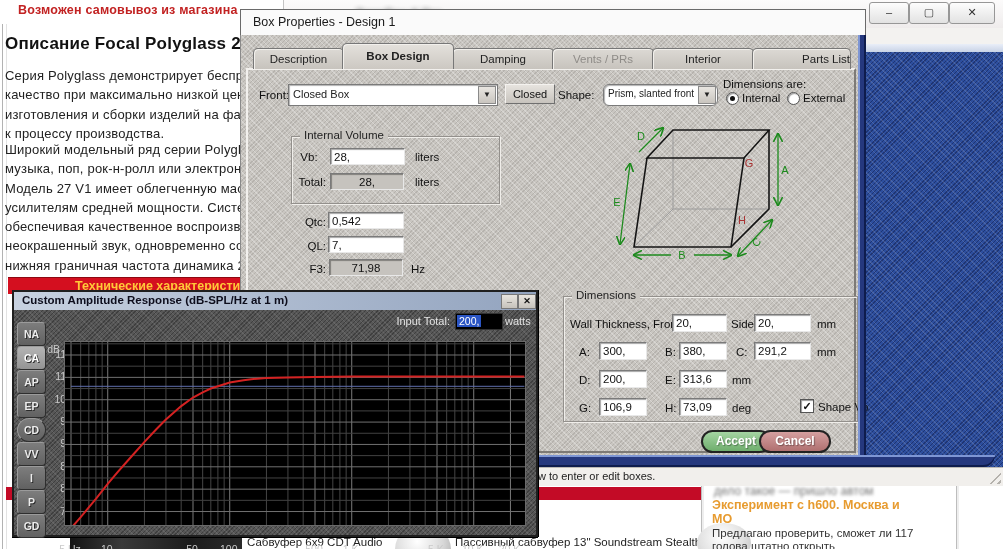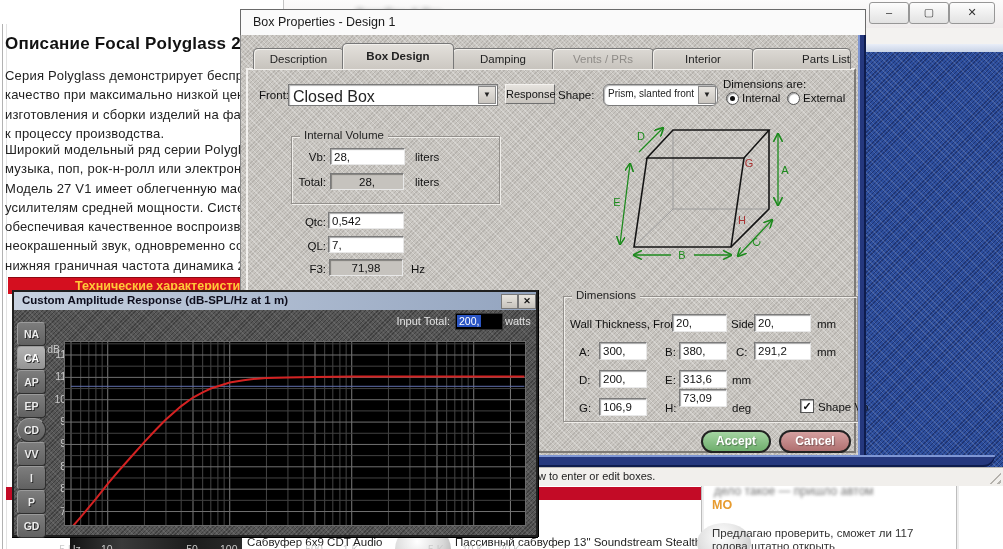--- a/index.html
+++ b/index.html
@@ -13,21 +13,21 @@
     repeating-linear-gradient(45deg,rgba(255,255,255,.09) 0 1px,transparent 1px 4px),
     repeating-linear-gradient(-45deg,rgba(0,0,0,.28) 0 1px,transparent 1px 3px);}
   .granite-blue{background-color:#2d4e9d;background-image:
     repeating-linear-gradient(45deg,rgba(255,255,255,.13) 0 1px,transparent 1px 4px),
     repeating-linear-gradient(-45deg,rgba(0,0,30,.33) 0 1px,transparent 1px 3px);}
   .lbl{font-size:11.5px;color:#111;white-space:nowrap;}
   .field{position:absolute;background:#fff;border:1px solid #7a7a7a;border-bottom-color:#e8e8e8;border-right-color:#e8e8e8;
     box-shadow:inset 1px 1px 1px rgba(0,0,0,.35);font-size:11.5px;padding:0 0 0 3px;font-family:"Liberation Sans",sans-serif;color:#111;}
   .field-ro{background:#c6c3be;text-align:center;padding:0;}
   .dropdown{position:absolute;background:#fff;border:1px solid #7a7a7a;box-shadow:inset 1px 1px 1px rgba(0,0,0,.3);}
-  .dropdown .dtext{position:absolute;left:4px;top:3px;font-size:16px;white-space:nowrap;overflow:hidden;}
+  .dropdown .dtext{position:absolute;left:4px;top:3px;font-size:11px;white-space:nowrap;overflow:hidden;}
   .darrow{position:absolute;right:1px;top:1px;bottom:1px;width:16px;background:linear-gradient(#e8e5e0,#c9c5bf);
     border:1px solid #8a8a8a;font-size:8px;color:#222;text-align:center;line-height:16px;}
   .btn3d{position:absolute;background:linear-gradient(#e6e3de,#c7c3bd);border:1px solid #6f6f6f;
     border-top-color:#f4f2ef;border-left-color:#f4f2ef;font-size:11px;text-align:center;color:#111;}
   .group{position:absolute;border:1px solid #93908c;box-shadow:inset 1px 1px 0 #f0eeea,1px 1px 0 #f0eeea;}
   .group>.gtitle{position:absolute;top:-8px;left:8px;font-size:11.5px;padding:0 4px;background:#c9c6c1;white-space:nowrap;}
   .radio{position:absolute;width:11px;height:11px;border-radius:50%;background:#fff;border:1px solid #555;
     box-shadow:inset 1px 1px 1px rgba(0,0,0,.4);}
   .radio.checked::after{content:"";position:absolute;left:3px;top:3px;width:5px;height:5px;border-radius:50%;background:#111;}
   .checkbox{position:absolute;width:12px;height:12px;background:#fff;border:1px solid #555;
@@ -50,20 +50,21 @@
   .pgline{font-size:13px;color:#222;line-height:19.3px;white-space:nowrap;letter-spacing:.2px;}
 </style>
 </head>
 <body>
 
 <div id="screen">
 
   <div class="abs" style="left:0;top:0;width:1003px;height:549px;background:#fff;z-index:0;">
     <div class="abs" style="left:2px;top:24px;width:1px;height:525px;background:#b2b2b2;"></div>
     <div class="abs" style="left:6px;top:24px;width:1px;height:525px;background:#e3e3e3;"></div>
+    <div class="abs" style="left:18px;top:3px;font-size:12.5px;font-weight:bold;color:#c22222;letter-spacing:.2px;">Возможен самовывоз из магазина</div>
     <div class="abs" style="left:5px;top:34px;font-size:17px;font-weight:bold;color:#111;letter-spacing:.2px;">Описание Focal Polyglass 27 V1:</div>
     <div class="abs" id="para1" style="left:5px;top:66px;">
         <div class="pgline">Серия Polyglass демонстрирует беспрец</div>
         <div class="pgline">качество при максимально низкой цене</div>
         <div class="pgline">изготовления и сборки изделий на фаб</div>
         <div class="pgline">к процессу производства.</div>
       </div>
     <div class="abs" id="para2" style="left:5px;top:140px;">
         <div class="pgline">Широкий модельный ряд серии Polyglas</div>
         <div class="pgline">музыка, поп, рок-н-ролл или электронн</div>
@@ -80,20 +81,21 @@
     <div class="abs" style="left:70px;top:537px;width:172px;height:12px;background:linear-gradient(90deg,#141414,#3a3a3a 30%,#1c1c1c 70%,#2a2a2a);"></div>
     <div class="abs" style="left:247px;top:536px;font-size:11.5px;color:#222;white-space:nowrap;">Сабвуфер 6x9 CDT Audio</div>
     <div class="abs" style="left:395px;top:524px;width:56px;height:50px;border-radius:50%;background:radial-gradient(circle at 40% 35%,#ffffff,#d8d8d8 55%,#9f9f9f);z-index:1;"></div>
     <div class="abs" style="left:455px;top:536px;font-size:11.5px;color:#222;white-space:nowrap;z-index:1;">Пассивный сабвуфер 13" Soundstream Stealth</div>
 
     <div class="abs" style="left:701px;top:461px;width:1px;height:88px;background:#bdbdbd;border-right:2px solid #eeeeee;"></div>
     <div class="abs" style="left:956px;top:461px;width:1px;height:88px;background:#bdbdbd;border-right:2px solid #eeeeee;"></div>
     <div class="abs" style="left:697px;top:523px;width:54px;height:40px;border-radius:50%;background:radial-gradient(circle at 45% 35%,#ffffff,#e2e2e2 55%,#bdbdbd);z-index:2;"></div>
     <div class="abs" style="left:714px;top:484px;font-size:12px;color:#777;filter:blur(1.4px);white-space:nowrap;">дело такое — пришло автом</div>
     <div class="abs" style="left:712px;top:498px;font-size:12.5px;font-weight:bold;color:#e79b2f;line-height:14px;z-index:3;">
+      <div>Эксперимент с h600. Москва и</div>
       <div>МО</div>
     </div>
     <div class="abs" style="left:712px;top:527px;font-size:11.5px;color:#333;white-space:nowrap;z-index:3;">Предлагаю проверить, сможет ли 117</div>
     <div class="abs" style="left:712px;top:540px;font-size:11.5px;color:#333;white-space:nowrap;z-index:3;">голова штатно открыть</div>
   </div>
 
   <div class="abs" style="left:283px;top:0;width:720px;height:485px;z-index:10;">
     <div class="abs" style="left:0;top:0;width:720px;height:28px;background:linear-gradient(#fcfbfb,#efecec);border-left:1px solid #c4c4c4;border-bottom:1px solid #d8d5d5;">
       <div class="abs" style="left:48px;top:9px;width:16px;height:13px;background:linear-gradient(#2f8f8a,#145c58);border:1px solid #0c3f3c;filter:blur(.6px);"></div>
       <div class="abs" style="left:72px;top:6px;font-size:13px;color:#222;filter:blur(2.4px);opacity:.8;white-space:nowrap;">BassBox 6 Pro</div>
@@ -134,35 +136,35 @@
           <div class="tab disabled" style="left: 311px; top: 13px; width: 100px; height: 20px; line-height: 20px;">Vents / PRs</div>
           <div class="tab" style="left: 411px; top: 13px; width: 100px; height: 20px; line-height: 20px;">Interior</div>
           <div class="tab" style="left: 511px; top: 13px; width: 97px; height: 20px; line-height: 20px; text-align: right;">Parts List</div>
         </div>
 
       <div class="abs lbl" style="left:18px;top:54px;">Front:</div>
       <div class="dropdown" style="left:47px;top:49px;width:208px;height:20px;">
         <span class="dtext">Closed Box</span>
         <div class="darrow">▼</div>
       </div>
-      <div class="btn3d" style="left:264px;top:49px;width:48px;height:18px;line-height:18px;">Response</div>
+      <div class="btn3d" style="left:264px;top:49px;width:48px;height:18px;line-height:18px;">Closed</div>
       <div class="abs lbl" style="left:317px;top:54px;">Shape:</div>
       <div class="dropdown" style="left:362px;top:49px;width:113px;height:20px;border-radius:6px;">
         <span class="dtext" style="font-size:10px;right:18px;">Prism, slanted front</span>
         <div class="darrow">▼</div>
       </div>
       <div class="abs lbl" style="left:482px;top:43px;">Dimensions are:</div>
       <span class="radio checked" style="left:485px;top:57px;"></span>
       <div class="abs lbl" style="left:501px;top:57px;">Internal</div>
       <span class="radio" style="left:546px;top:57px;"></span>
       <div class="abs lbl" style="left:562px;top:57px;">External</div>
 
       <div class="group" style="left:50px;top:101px;width:207px;height:66px;text-decoration:underline;">
         <span class="gtitle granite">Internal Volume</span>
-        <div class="abs lbl" style="left:0;top:14px;width:34px;text-align:right;">Vb:</div>
+        <div class="abs lbl" style="left:0;top:14px;width:34px;text-align:center;">Vb:</div>
         <input class="field" style="left: 38px; top: 11px; width: 70px; height: 15px;" readonly="" value="28,">
         <div class="abs lbl" style="left:123px;top:14px;">liters</div>
         <div class="abs lbl" style="left:0;top:39px;width:34px;text-align:right;">Total:</div>
         <input class="field field-ro" style="left: 38px; top: 36px; width: 72px; height: 15px;" readonly="" value="28,">
         <div class="abs lbl" style="left:123px;top:39px;">liters</div>
       </div>
 
       <div class="abs lbl" style="left:55px;top:181px;width:30px;text-align:right;">Qtc:</div>
       <input class="field" style="left: 87px; top: 177px; width: 71px; height: 15px;" readonly="" value="0,542">
       <div class="abs lbl" style="left:55px;top:205px;width:30px;text-align:right;">QL:</div>
@@ -224,28 +226,28 @@
 
         <div class="abs lbl" style="left:15px;top:77px;">D:</div>
         <input class="field" style="left: 35px; top: 73px; width: 43px; height: 16px;" readonly="" value="200,">
         <div class="abs lbl" style="left:101px;top:77px;">E:</div>
         <input class="field" style="left: 115px; top: 73px; width: 43px; height: 16px;" readonly="" value="313,6">
         <div class="abs lbl" style="left:168px;top:77px;">mm</div>
 
         <div class="abs lbl" style="left:15px;top:105px;">G:</div>
         <input class="field" style="left: 35px; top: 101px; width: 43px; height: 16px;" readonly="" value="106,9">
         <div class="abs lbl" style="left:101px;top:105px;">H:</div>
-        <input class="field" style="left: 115px; top: 92px; width: 43px; height: 16px;" readonly="" value="73,09">
+        <input class="field" style="left: 115px; top: 101px; width: 43px; height: 16px;" readonly="" value="73,09">
         <div class="abs lbl" style="left:168px;top:105px;">deg</div>
         <span class="checkbox" style="left:236px;top:102px;">✓</span>
         <div class="abs lbl" style="left:254px;top:104px;">Shape Vb</div>
       </div>
 
       <div class="pill" style="left:460px;top:395px;width:66px;height:19px;background:linear-gradient(#a4d4a2,#6fae6d);">Accept</div>
-      <div class="pill" style="left:538px;top:395px;width:68px;height:19px;background:linear-gradient(#d4a0a0,#b07070);">Cancel</div>
+      <div class="pill" style="left:518px;top:395px;width:68px;height:19px;background:linear-gradient(#d4a0a0,#b07070);">Cancel</div>
     </div>
   </div>
 
   <div class="abs" style="left:12px;top:290px;width:526px;height:247px;border:2px solid #1f1f1f;box-sizing:border-box;box-shadow:1px 0 0 #000,0 1px 0 #000;z-index:30;">
     <div class="abs" style="left:0;top:0;width:522px;height:18px;background:linear-gradient(90deg,#c7d1e0,#93a4bf);">
       <span style="position:absolute;left:8px;top:2px;font-size:11.5px;font-weight:bold;color:#0d0d1c;white-space:nowrap;">Custom Amplitude Response (dB-SPL/Hz at 1 m)</span>
       <div class="abs" style="left:487px;top:2px;width:15px;height:13px;background:linear-gradient(#e8e5df,#c6c2bb);border:1px solid #777;font-size:9px;font-weight:bold;text-align:center;line-height:9px;color:#111;">_</div>
       <div class="abs" style="left:504px;top:2px;width:16px;height:13px;background:linear-gradient(#e8e5df,#c6c2bb);border:1px solid #777;font-size:9px;font-weight:bold;text-align:center;line-height:13px;color:#111;">✕</div>
     </div>
     <div class="abs granite-dark" style="left:0;top:18px;width:522px;height:225px;">

